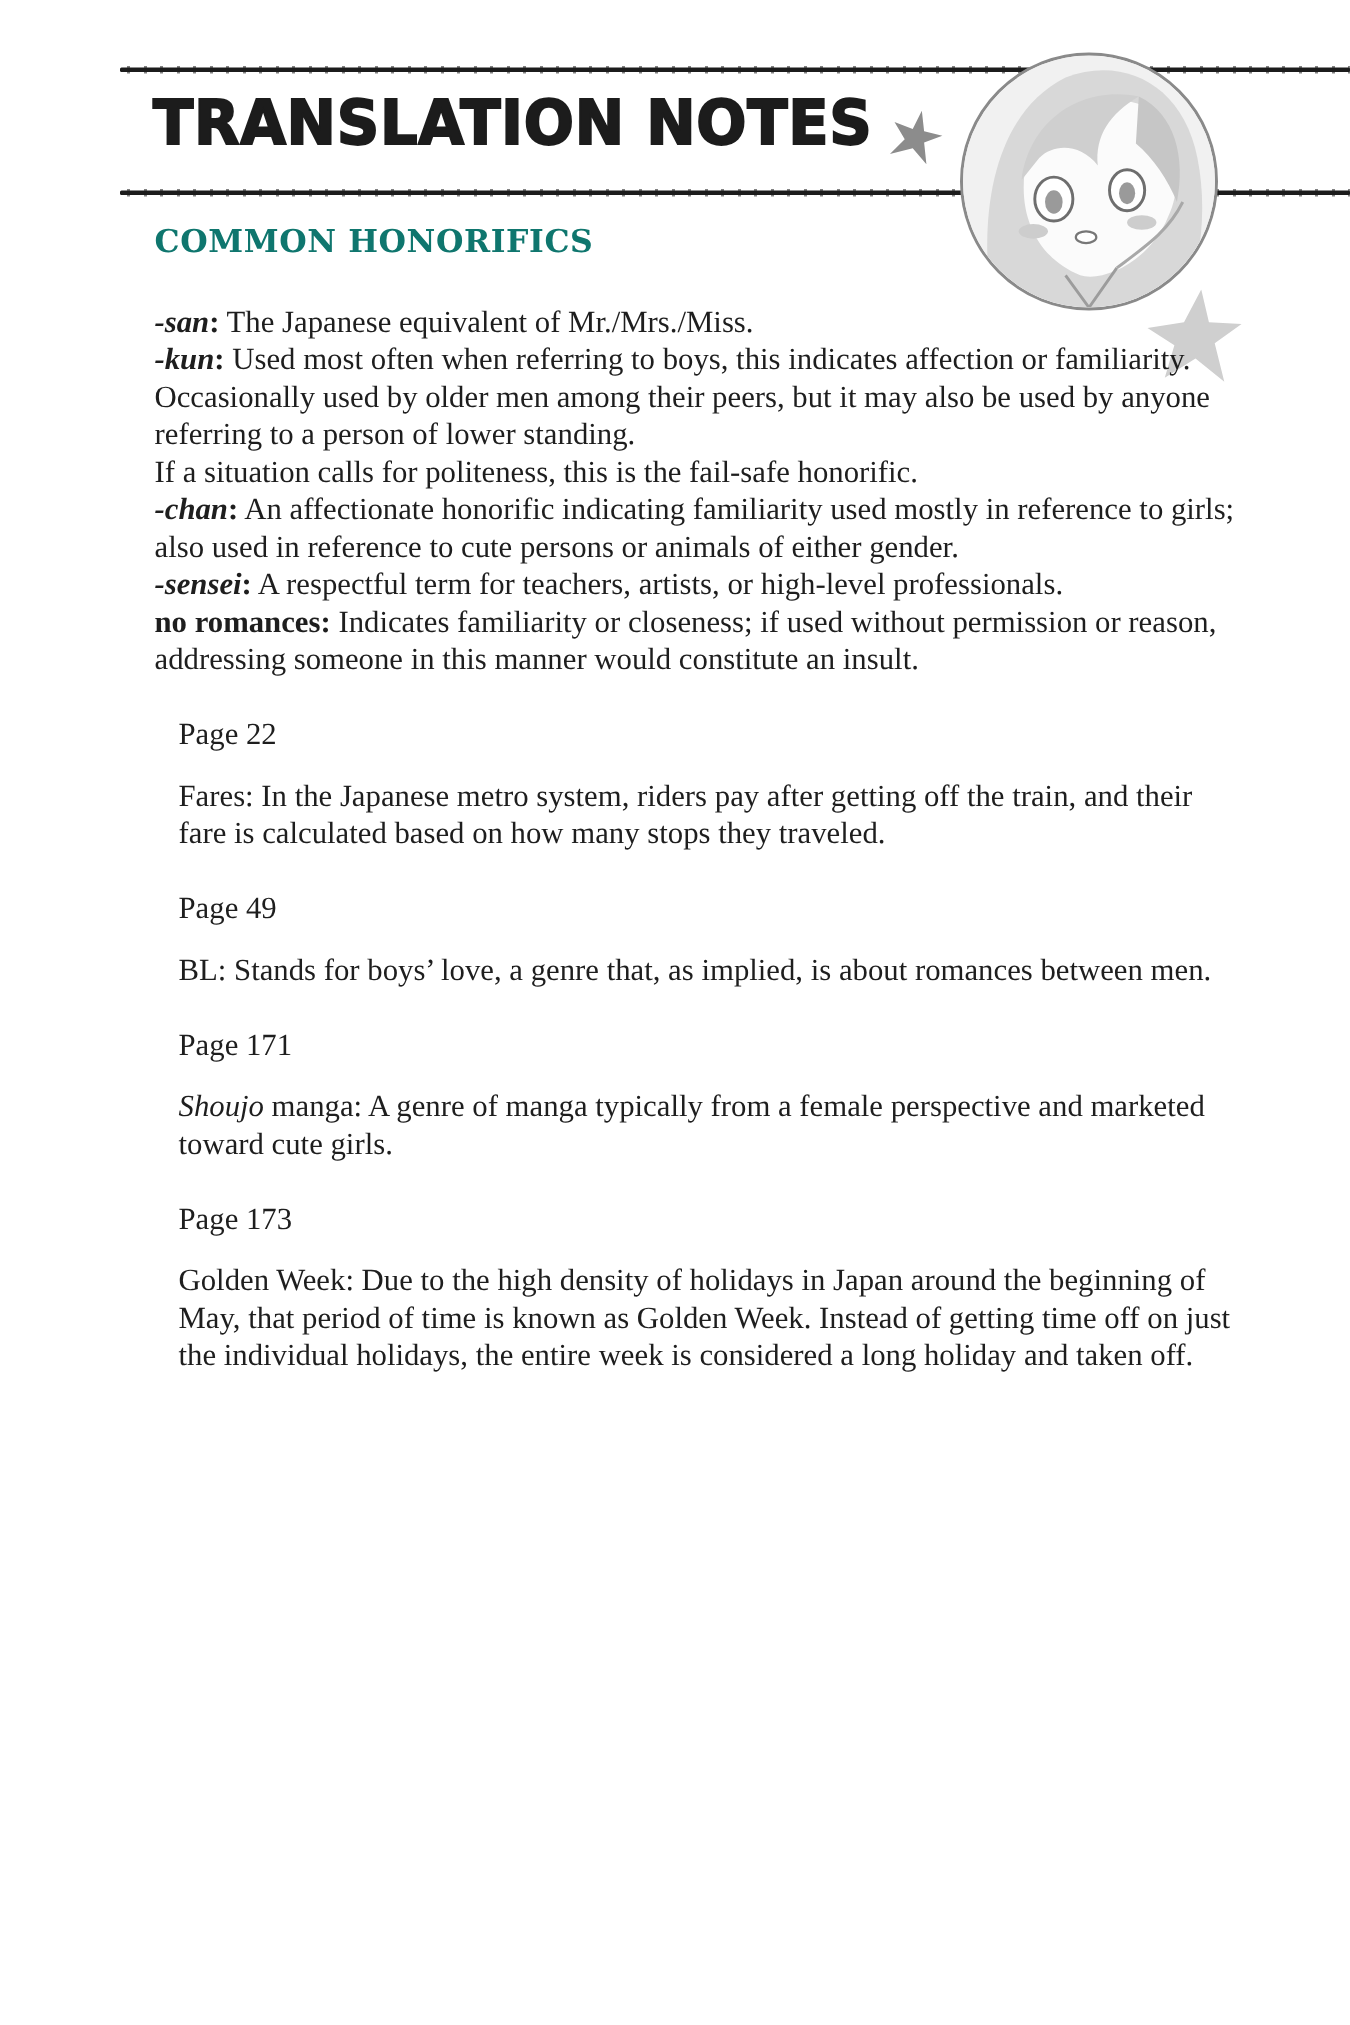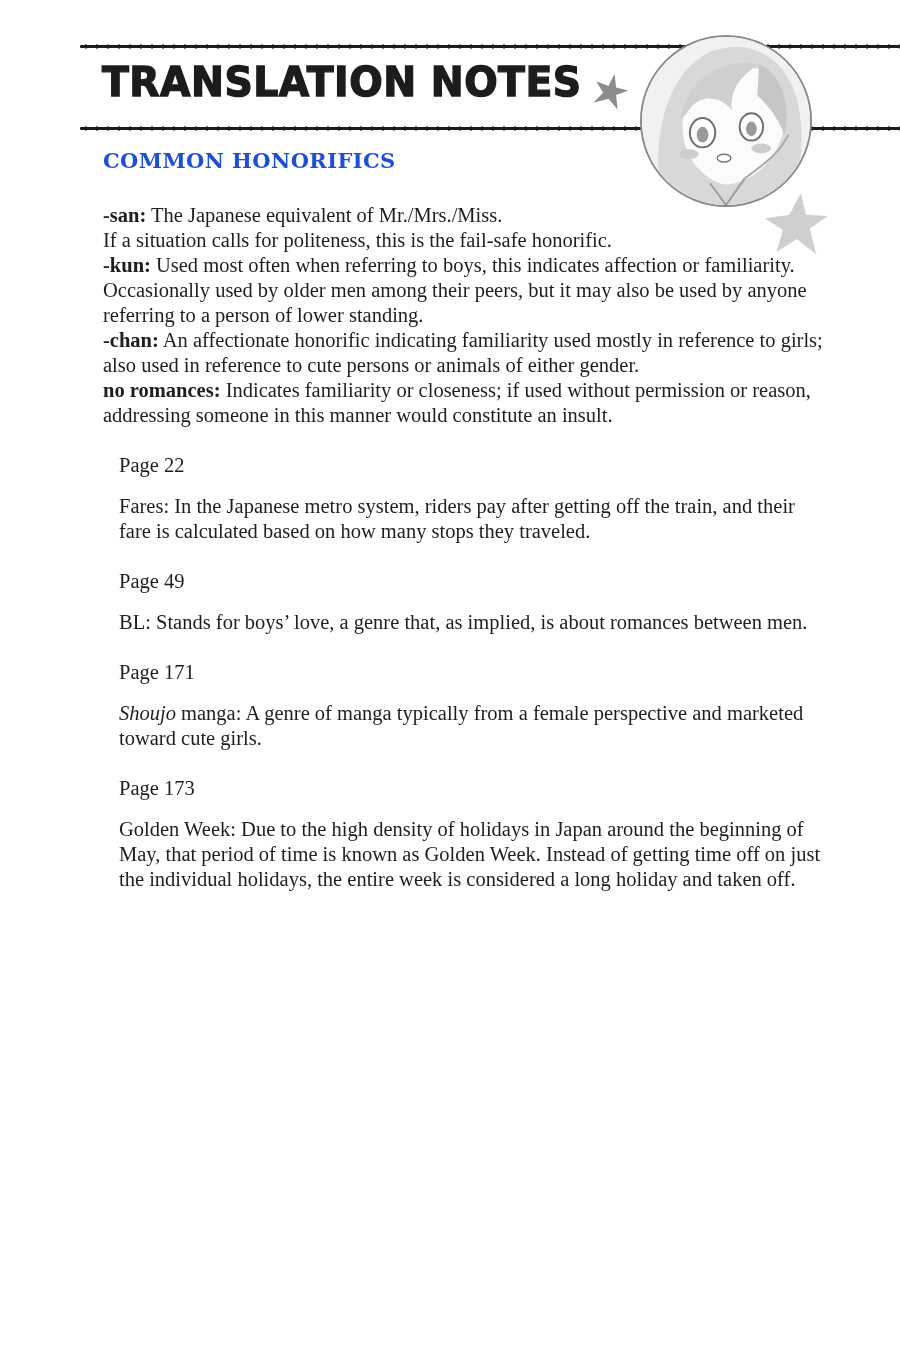--- a/index.html
+++ b/index.html
@@ -20,23 +20,23 @@
   .star-small { left: 591px; top: 73px; width: 38px; height: 38px; }
   .star-large { left: 763px; top: 193px; width: 68px; height: 64px; }
 
   .avatar { position: absolute; left: 640px; top: 35px; width: 172px; height: 172px; border-radius: 50%;
     border: 2px solid #8a8a8a; background: #f3f3f3; overflow: hidden; box-sizing: border-box; }
   .avatar svg { width: 100%; height: 100%; display: block; }
 
   .content { position: absolute; left: 103px; top: 145px; width: 740px;
     font-family: "Liberation Serif", "DejaVu Serif", serif; font-size: 20.5px; line-height: 25px; color: #1e1e1e; }
   .section-heading { font-family: "DejaVu Serif", serif; font-weight: 700; font-size: 21px; letter-spacing: 0.4px;
-    margin: 0 0 26px 0; line-height: 32px; color: #1d4ed8; }
+    margin: 0 0 26px 0; line-height: 32px; color: #0f766e; }
   .honorifics .line { margin: 0; }
-  .term { font-weight: 700; }
+  .term { font-weight: 700; font-style: italic; }
   .term-plain { font-weight: 700; }
   .notes { margin-top: 25px; }
   .note { margin: 0 0 25px 0; }
   .note p { margin: 16px; }
   .em { font-style: italic; }
 </style>
 </head>
 <body>
 
 <div class="page">
@@ -70,23 +70,24 @@
 
   <svg class="star star-large" viewBox="0 0 100 100">
     <polygon points="56,0 64,34 98,36 70,56 80,96 50,72 18,92 28,58 0,40 38,34" fill="#cfcfcf"></polygon>
   </svg>
 
   <div class="content">
     <h2 class="section-heading">COMMON HONORIFICS</h2>
 
     <div class="honorifics">
       <p class="line"><span class="term">-san</span><b>:</b><span> The Japanese equivalent of Mr./Mrs./Miss.</span></p>
+      <p class="line"><span class="term">-kun</span><b>:</b><span> Used most often when referring to boys, this indicates affection or familiarity. Occasionally used by older men among their peers, but it may also be used by anyone referring to a person of lower standing.</span></p>
       <p class="line">If a situation calls for politeness, this is the fail-safe honorific.</p>
-      <p class="line"><span class="term">-kun</span><b>:</b><span> Used most often when referring to boys, this indicates affection or familiarity. Occasionally used by older men among their peers, but it may also be used by anyone referring to a person of lower standing.</span></p>
       <p class="line"><span class="term">-chan</span><b>:</b><span> An affectionate honorific indicating familiarity used mostly in reference to girls; also used in reference to cute persons or animals of either gender.</span></p>
+      <p class="line"><span class="term">-sensei</span><b>:</b><span> A respectful term for teachers, artists, or high-level professionals.</span></p>
       <p class="line"><span class="term-plain">no romances</span><b>:</b><span> Indicates familiarity or closeness; if used without permission or reason, addressing someone in this manner would constitute an insult.</span></p>
     </div>
 
     <div class="notes">
       <div class="note">
         <p>Page 22</p>
         <p><span class="em"></span><span>Fares: In the Japanese metro system, riders pay after getting off the train, and their fare is calculated based on how many stops they traveled.</span></p>
       </div>
       <div class="note">
         <p>Page 49</p>

